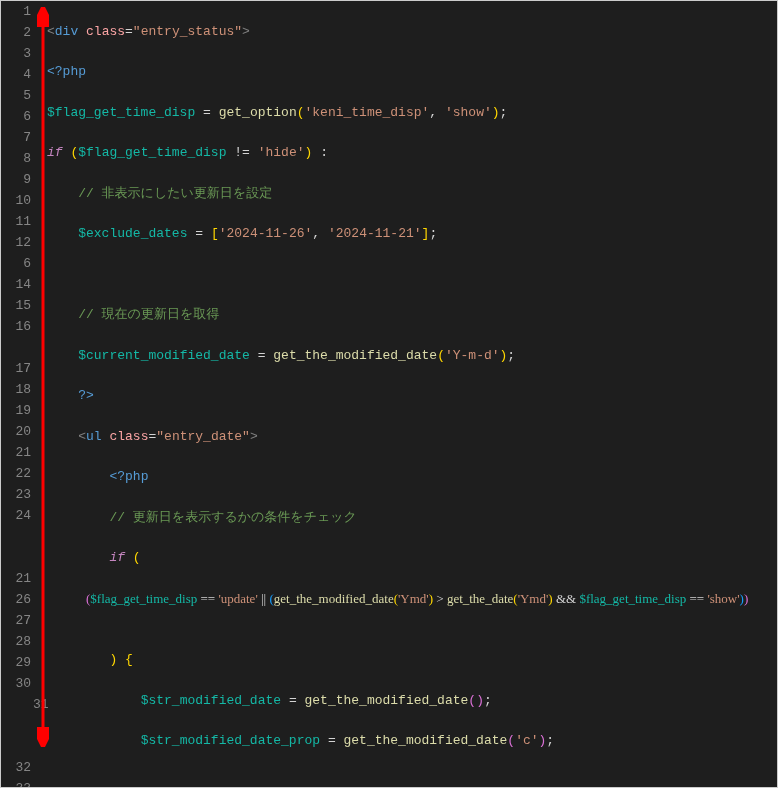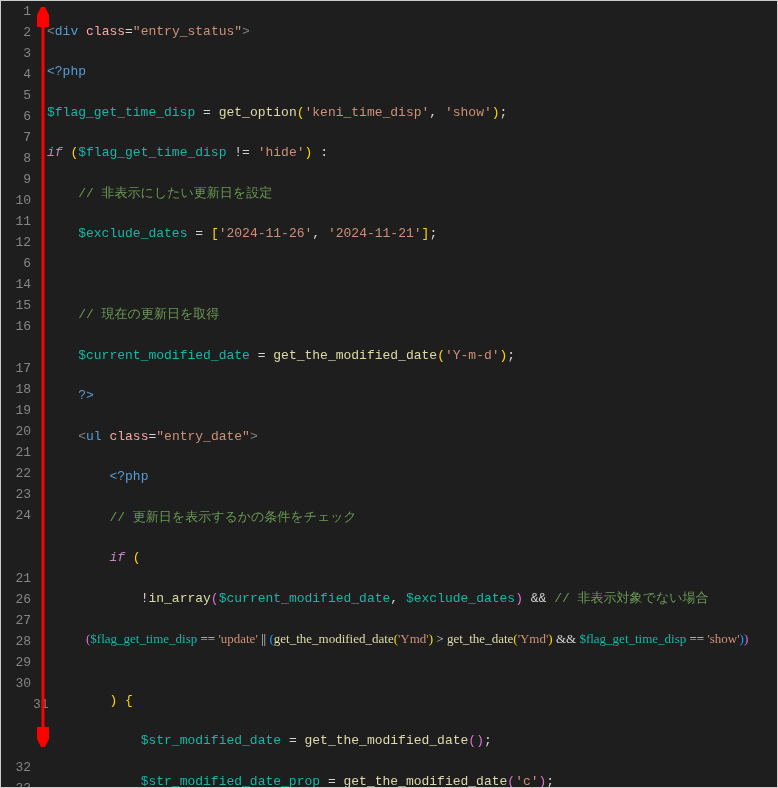--- a/index.html
+++ b/index.html
@@ -119,21 +119,20 @@
 <div class="line">    <span class="cmt">// 非表示にしたい更新日を設定</span></div>
 <div class="line">    <span class="var">$exclude_dates</span> <span class="op">=</span> <span class="paren">[</span><span class="str">'2024-11-26'</span><span class="punc">,</span> <span class="str">'2024-11-21'</span><span class="paren">]</span><span class="punc">;</span></div>
 <div class="line"></div>
 <div class="line">    <span class="cmt">// 現在の更新日を取得</span></div>
 <div class="line">    <span class="var">$current_modified_date</span> <span class="op">=</span> <span class="func">get_the_modified_date</span><span class="paren">(</span><span class="str">'Y-m-d'</span><span class="paren">)</span><span class="punc">;</span></div>
 <div class="line">    <span class="php">?&gt;</span></div>
 <div class="line">    <span class="tag">&lt;</span><span class="tagname">ul</span> <span class="attr">class</span><span class="op">=</span><span class="str">"<span>entry_date</span>"</span><span class="tag">&gt;</span></div>
 <div class="line">        <span class="php">&lt;?php</span></div>
 <div class="line">        <span class="cmt">// 更新日を表示するかの条件をチェック</span></div>
 <div class="line">        <span class="ctrl">if</span> <span class="paren">(</span></div>
-<div class="line">            <span class="op">!</span><span class="func">in_array</span><span class="paren2">(</span><span class="var">$current_modified_date</span><span class="punc">,</span> <span class="var">$exclude_dates</span><span class="paren2">)</span> <span class="op">&amp;&amp;</span> <span class="cmt">// 非表示対象でない場合</span></div>
 <div class="line tall2">            <span class="paren2">(</span><span class="var">$flag_get_time_disp</span> <span class="op">==</span> <span class="str">'update'</span> <span class="op">||</span> <span class="paren3">(</span><span class="func">get_the_modified_date</span><span class="paren">(</span><span class="str">'Ymd'</span><span class="paren">)</span> <span class="op">&gt;</span> <span class="func">get_the_date</span><span class="paren">(</span><span class="str">'Ymd'</span><span class="paren">)</span> <span class="op">&amp;&amp;</span> <span class="var">$flag_get_time_disp</span> <span class="op">==</span> <span class="str">'show'</span><span class="paren3">)</span><span class="paren2">)</span></div>
 <div class="line">        <span class="paren">)</span> <span class="paren">{</span></div>
 <div class="line">            <span class="var">$str_modified_date</span> <span class="op">=</span> <span class="func">get_the_modified_date</span><span class="paren2">(</span><span class="paren2">)</span><span class="punc">;</span></div>
 <div class="line">            <span class="var">$str_modified_date_prop</span> <span class="op">=</span> <span class="func">get_the_modified_date</span><span class="paren2">(</span><span class="str">'c'</span><span class="paren2">)</span><span class="punc">;</span></div>
 
 
 
 
 
 

